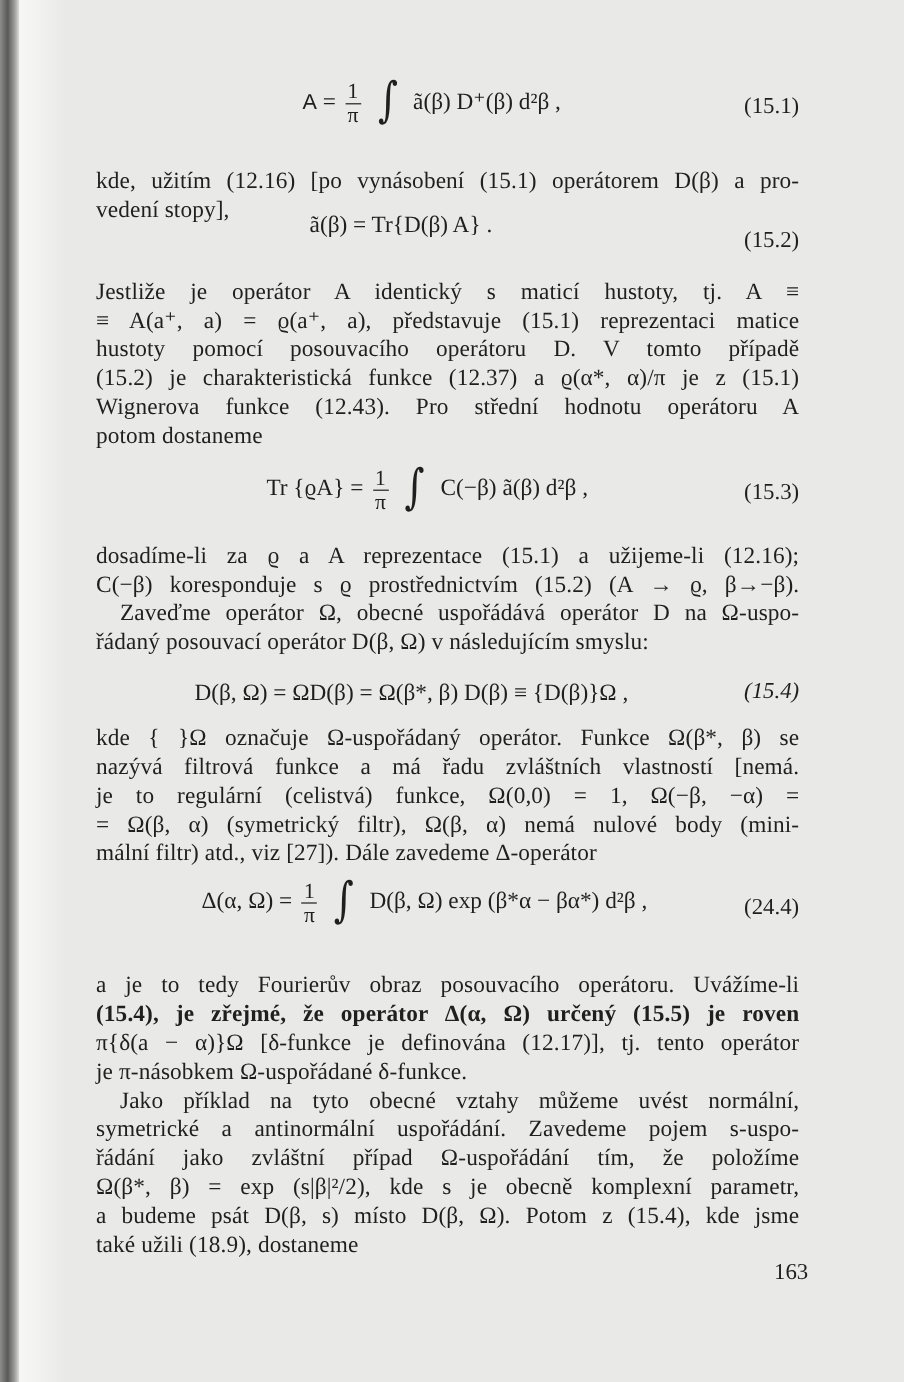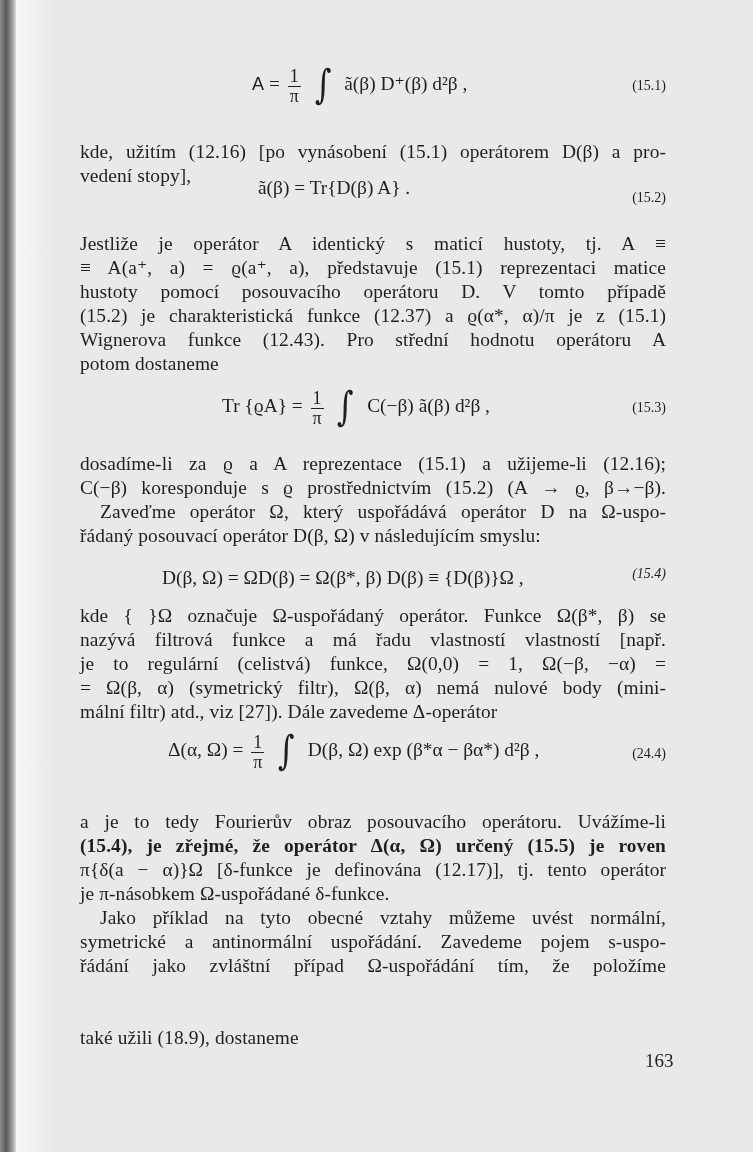--- a/index.html
+++ b/index.html
@@ -48,21 +48,21 @@
     .sans { font-family: "Liberation Sans", "DejaVu Sans", sans-serif; font-size: 18px; }
     .eq {
       position: absolute;
       font-size: 19.4px;
       line-height: 24px;
       white-space: nowrap;
     }
     .eq-num {
       position: absolute;
       right: 87px;
-      font-size: 14px;
+      font-size: 19px;
       white-space: nowrap;
     }
     .frac {
       display: inline-block;
       vertical-align: middle;
       text-align: center;
       margin: 0 3px;
       line-height: 1.05;
     }
     .frac .num { display: block; border-bottom: 1.2px solid #1f1f1f; padding: 0 2px; font-size: 18px; }
@@ -123,28 +123,28 @@
       <span class="den">π</span>
     </span>
     <span class="integral">∫</span>
     <span>C(−β) ã(β) d²β ,</span>
   </div>
   <div class="eq-num" style="top:400px;">(15.3)</div>
 
   <div class="line" style="top:452px;">dosadíme-li za ϱ a A reprezentace (15.1) a užijeme-li (12.16);</div>
   <div class="line" style="top:476px;">C(−β) koresponduje s ϱ prostřednictvím (15.2) (A → ϱ, β→−β).</div>
 
-  <div class="line indent" style="top:500px;">Zaveďme operátor Ω, který uspořádává operátor D na Ω-uspo-</div>
+  <div class="line indent" style="top:500px;">Zaveďme operátor Ω, obecné uspořádává operátor D na Ω-uspo-</div>
   <div class="line last" style="top:524px;">řádaný posouvací operátor D(β, Ω) v následujícím smyslu:</div>
 
   <div class="eq" style="left:162px; top:566px;">D(β, Ω) = ΩD(β) = Ω(β*, β) D(β) ≡ {D(β)}Ω ,</div>
   <div class="eq-num" style="top:566px;font-style:italic;">(15.4)</div>
 
   <div class="line" style="top:604px;">kde { }Ω označuje Ω-uspořádaný operátor. Funkce Ω(β*, β) se</div>
-  <div class="line" style="top:628px;">nazývá filtrová funkce a má řadu vlastností vlastností [např.</div>
+  <div class="line" style="top:628px;">nazývá filtrová funkce a má řadu zvláštních vlastností [nemá.</div>
   <div class="line" style="top:652px;">je to regulární (celistvá) funkce, Ω(0,0) = 1, Ω(−β, −α) =</div>
   <div class="line" style="top:676px;">= Ω(β, α) (symetrický filtr), Ω(β, α) nemá nulové body (mini-</div>
   <div class="line last" style="top:700px;">mální filtr) atd., viz [27]). Dále zavedeme Δ-operátor</div>
 
   <div class="eq" style="left:168px; top:732px;">
     <span>Δ(α, Ω) =</span>
     <span class="frac">
       <span class="num">1</span>
       <span class="den">π</span>
     </span>
@@ -154,16 +154,18 @@
   <div class="eq-num" style="top:746px;">(24.4)</div>
 
   <div class="line" style="top:810px;">a je to tedy Fourierův obraz posouvacího operátoru. Uvážíme-li</div>
   <div class="line" style="top:834px;font-weight:bold;">(15.4), je zřejmé, že operátor Δ(α, Ω) určený (15.5) je roven</div>
   <div class="line" style="top:858px;">π{δ(a − α)}Ω [δ-funkce je definována (12.17)], tj. tento operátor</div>
   <div class="line last" style="top:882px;">je π-násobkem Ω-uspořádané δ-funkce.</div>
 
   <div class="line indent" style="top:906px;">Jako příklad na tyto obecné vztahy můžeme uvést normální,</div>
   <div class="line" style="top:930px;">symetrické a antinormální uspořádání. Zavedeme pojem s-uspo-</div>
   <div class="line" style="top:954px;">řádání jako zvláštní případ Ω-uspořádání tím, že položíme</div>
+  <div class="line" style="top:978px;">Ω(β*, β) = exp (s|β|²/2), kde s je obecně komplexní parametr,</div>
+  <div class="line" style="top:1002px;">a budeme psát D(β, s) místo D(β, Ω). Potom z (15.4), kde jsme</div>
   <div class="line last" style="top:1026px;">také užili (18.9), dostaneme</div>
 
   <div class="page-number">163</div>
 </div>
 
 </body></html>

